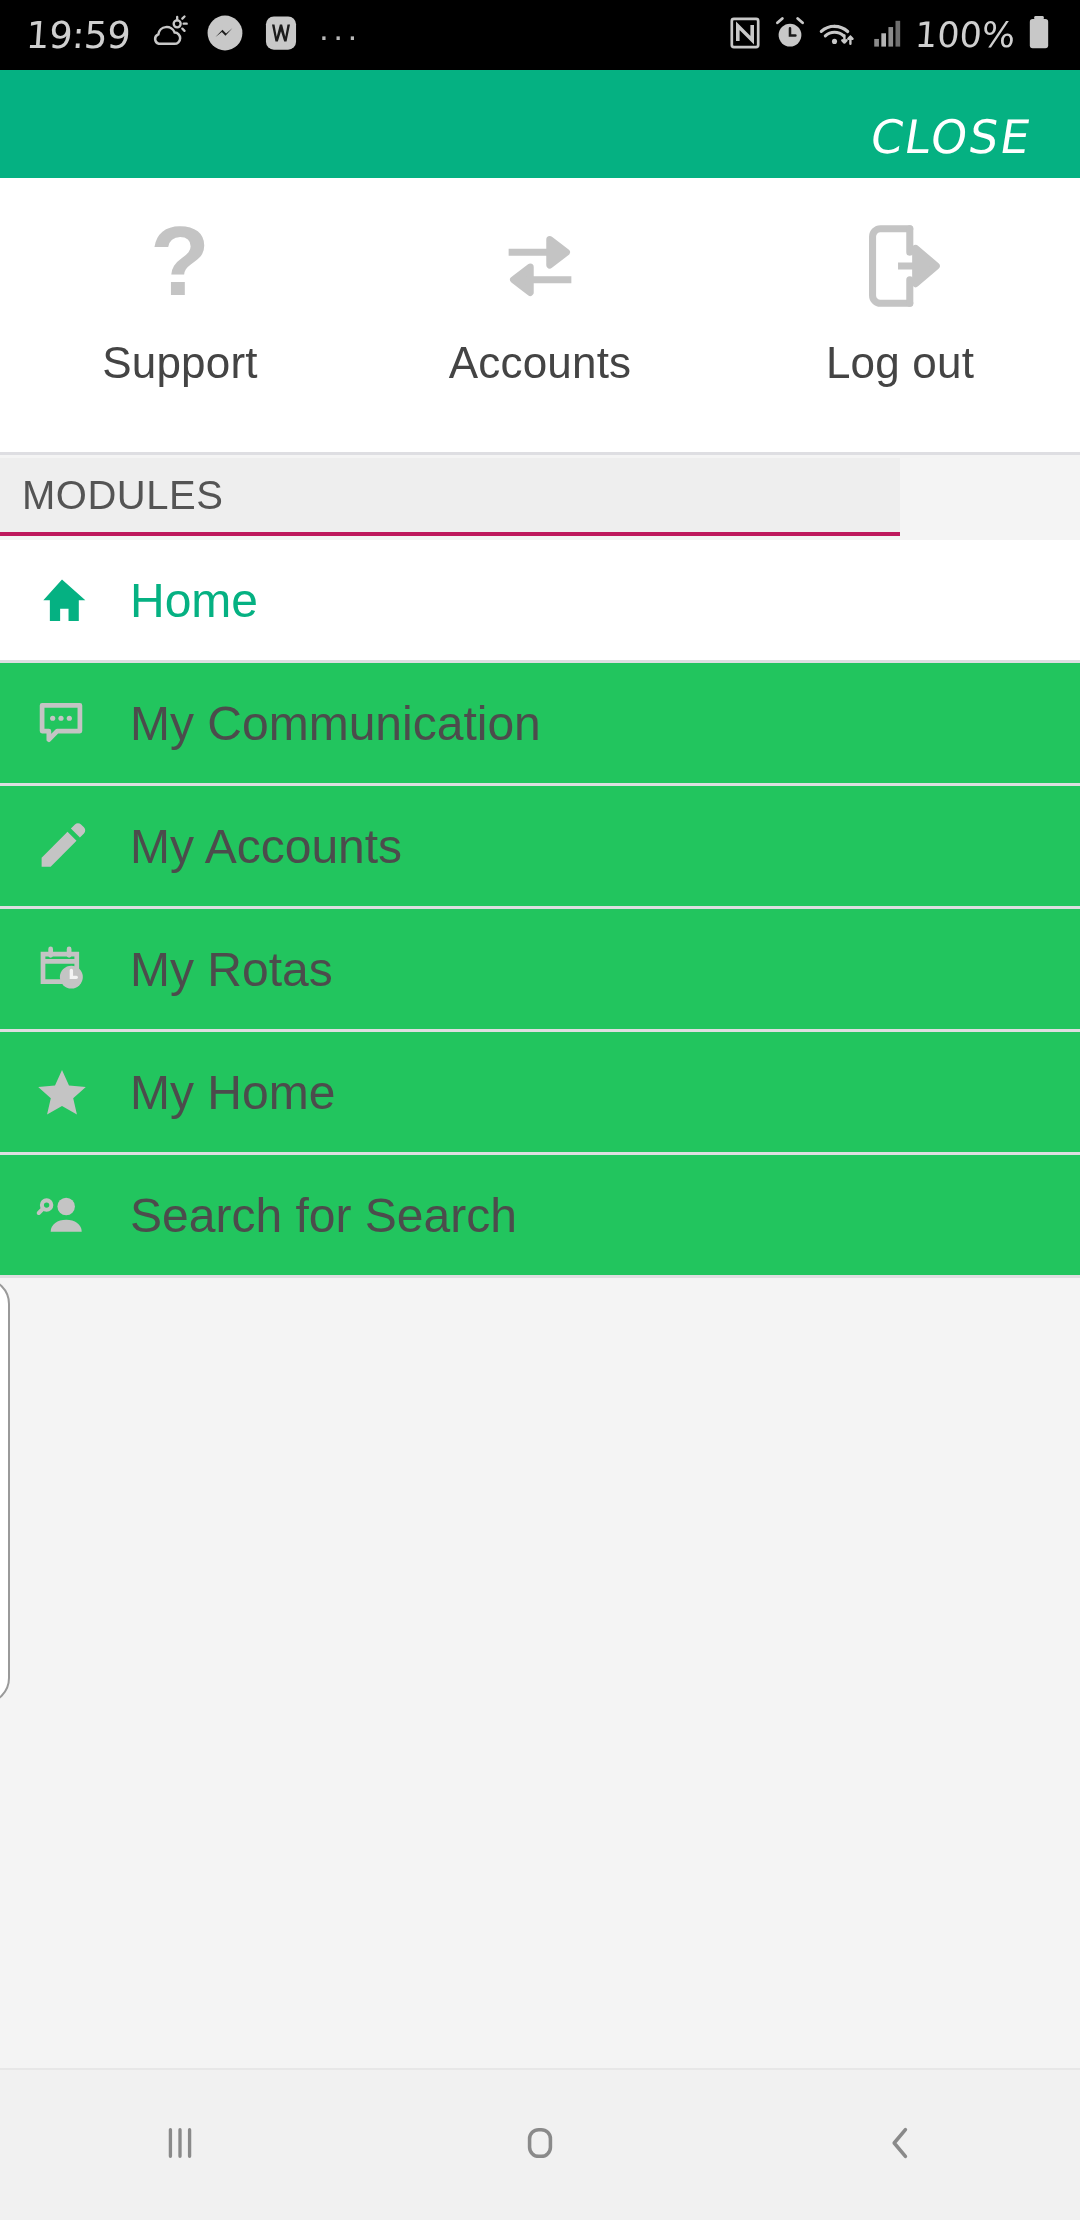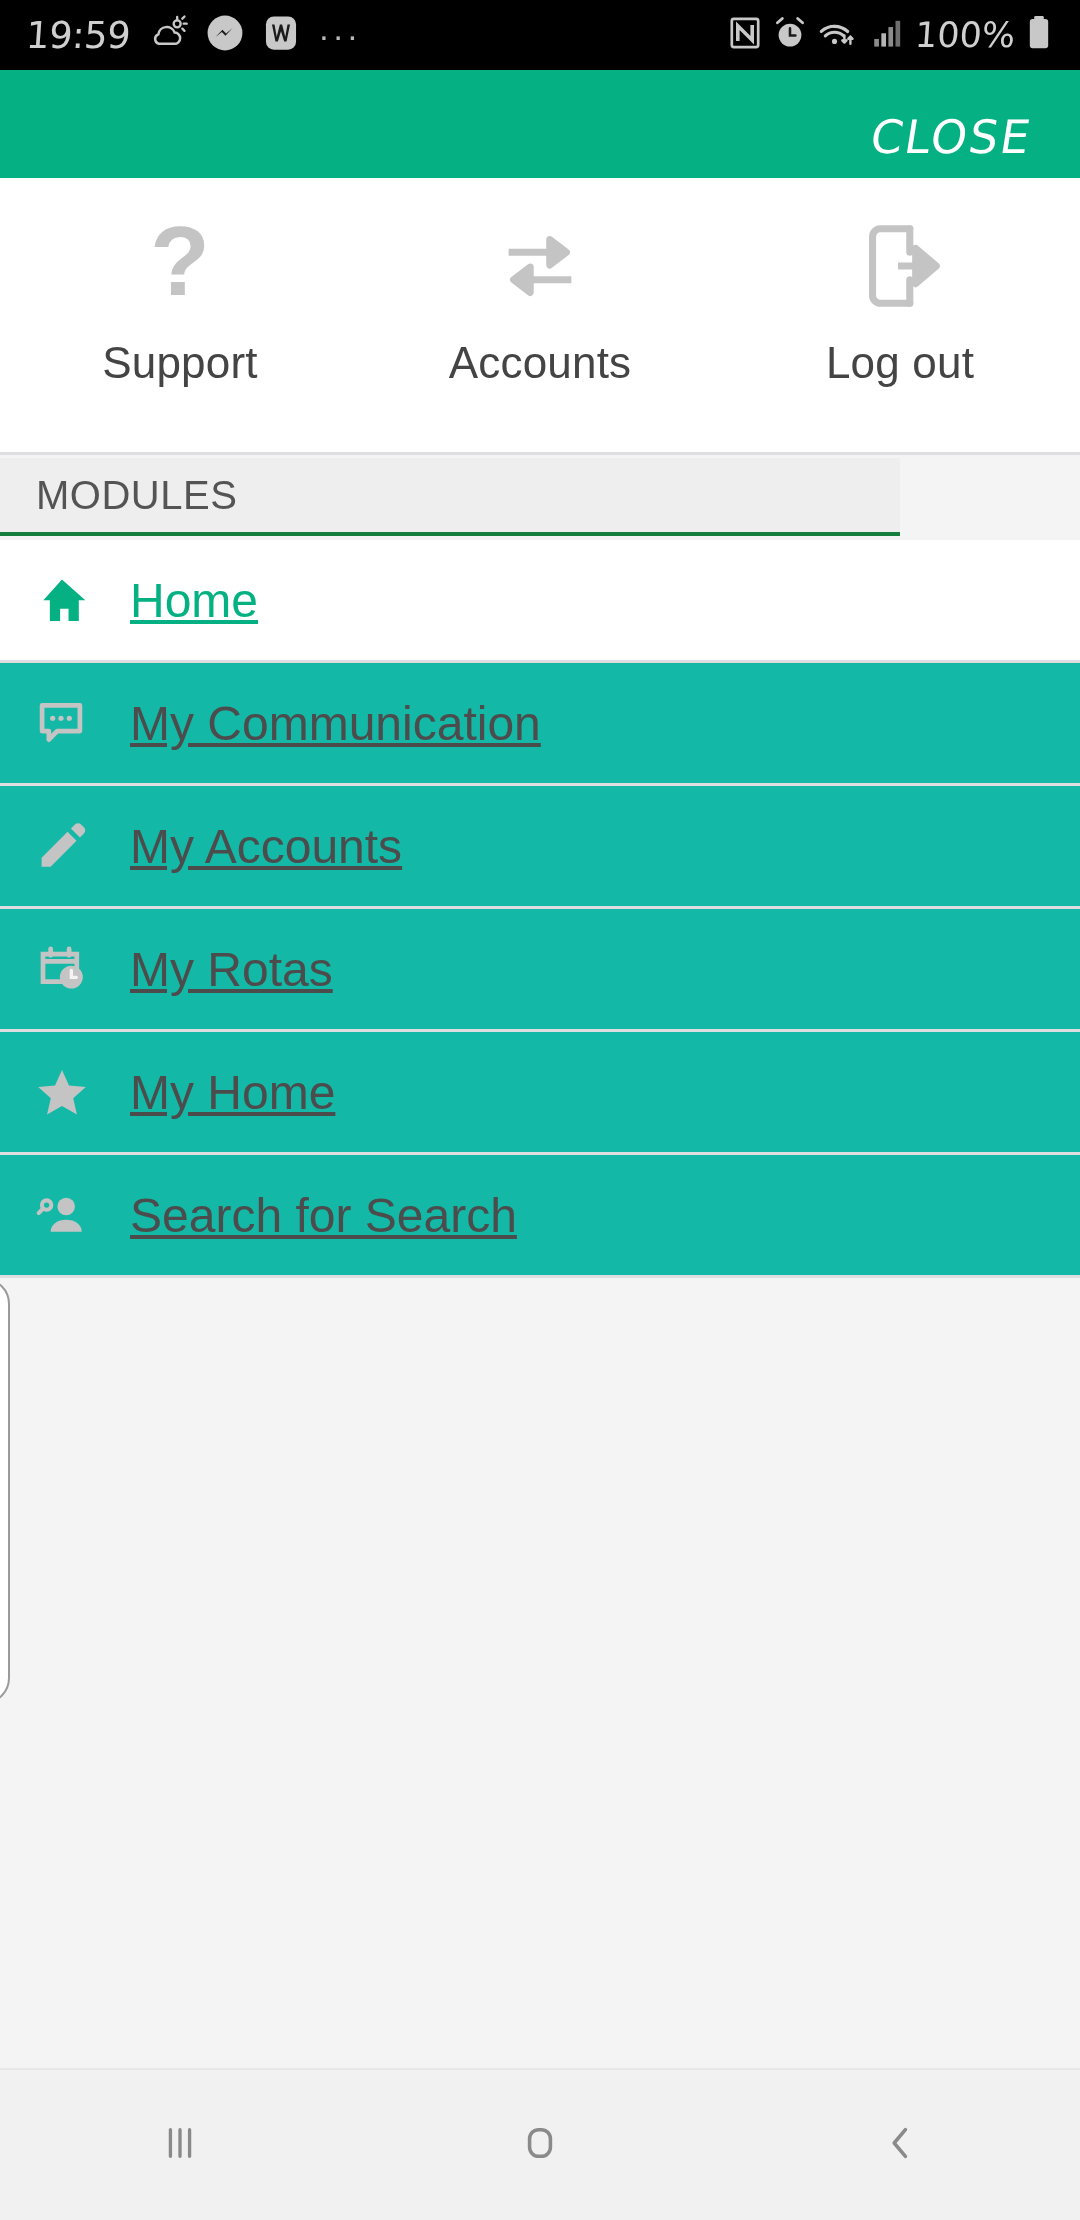--- a/index.html
+++ b/index.html
@@ -58,35 +58,35 @@
   }
   .tool-ico{ height:104px; display:flex; align-items:center; justify-content:center; }
   .tool-lbl{
     margin-top:20px; font-size:44px; color:#444; letter-spacing:0.2px;
   }
 
   
   .modules-hdr{
     position:absolute; top:458px; left:0; width:900px; height:78px;
     background:#eeeeee;
-    display:flex; align-items:center; padding-left:36px;
-    border-bottom:4px solid #15803d;
+    display:flex; align-items:center; padding-left:22px;
+    border-bottom:4px solid #be185d;
   }
   .modules-hdr span{ font-size:40px; color:#545454; letter-spacing:0.5px; }
 
   
   .navlist{ position:absolute; top:540px; left:0; width:1080px; }
   .navrow{
     height:123px; display:flex; align-items:center;
-    background:#14b8a6; border-bottom:3px solid #dedee0;
+    background:#22c55e; border-bottom:3px solid #dedee0;
     padding-left:34px;
   }
   .navrow.active{ background:#ffffff; }
   .nav-ico{ width:92px; display:flex; align-items:center; }
-  .nav-lbl{ font-size:48px; color:#4c4c4c; margin-left:4px;text-decoration:underline; }
+  .nav-lbl{ font-size:48px; color:#4c4c4c; margin-left:4px; }
   .navrow.active .nav-lbl{ color:#05b182; }
 
   
   .ghost-panel{
     position:absolute; top:1278px; left:-62px; width:72px; height:426px;
     background:#ffffff; border:2px solid #9a9a9a; border-radius:26px;
   }
 
   
   .body-fill{

